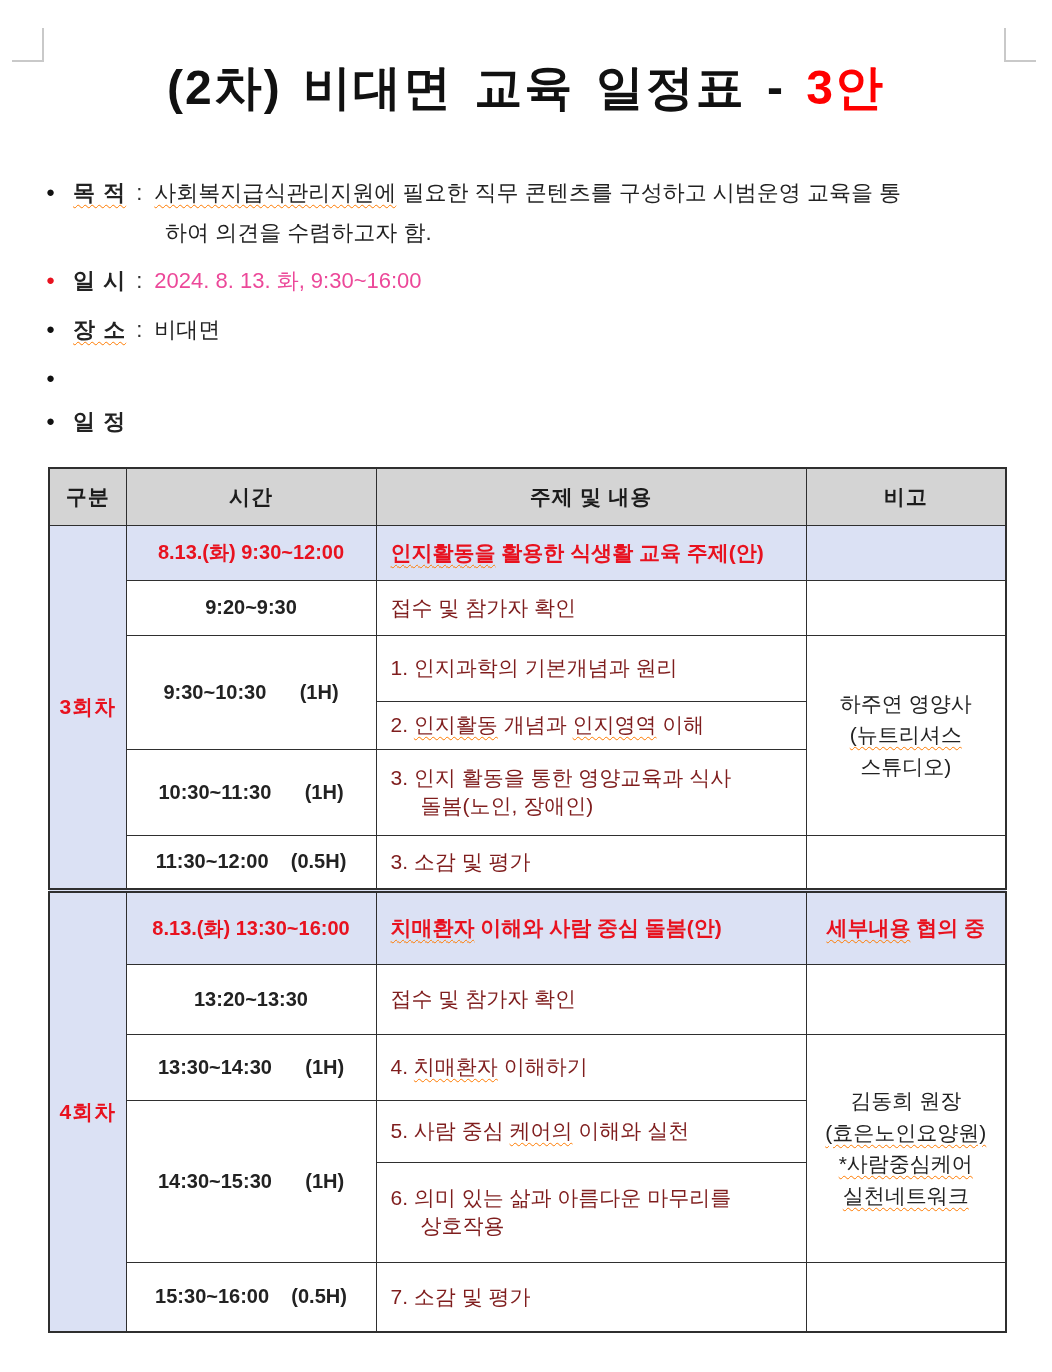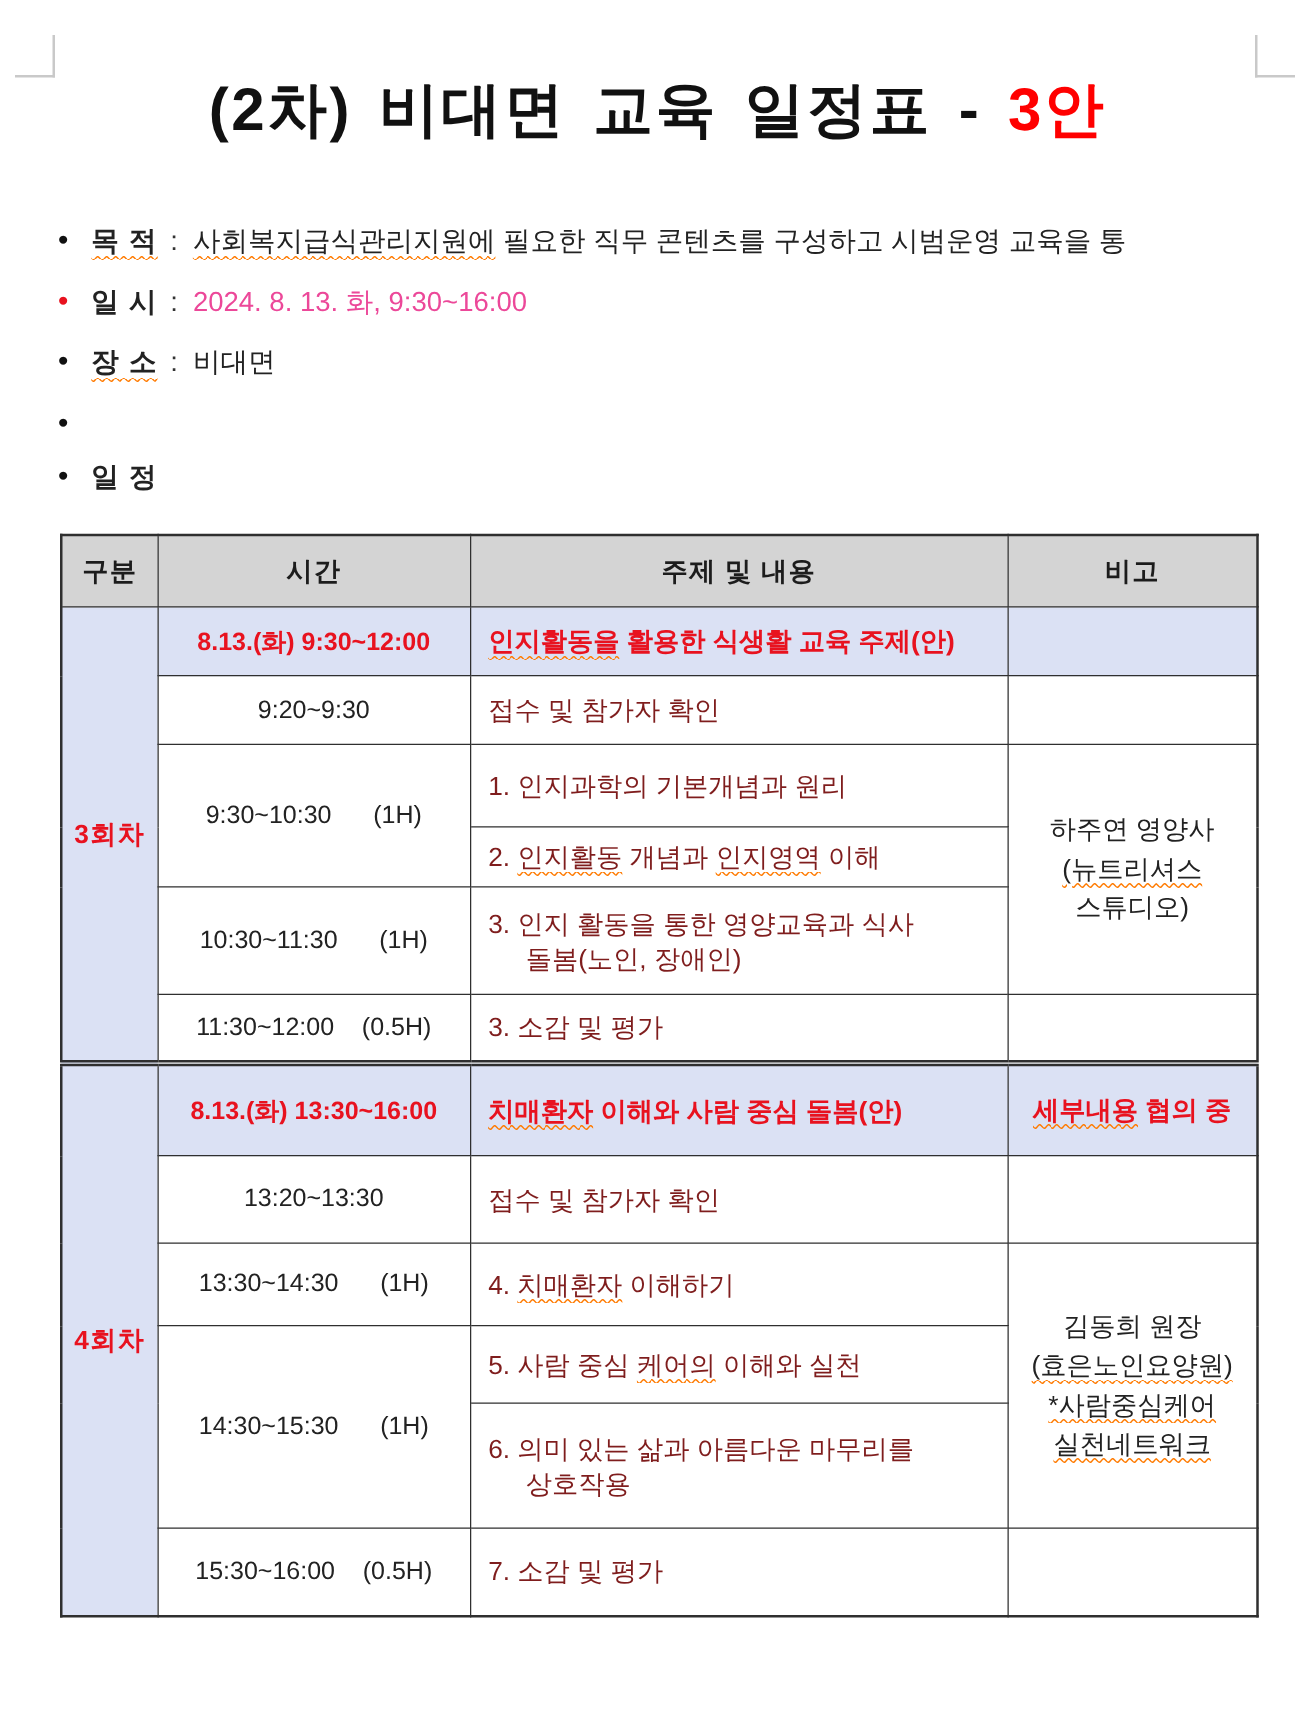--- a/index.html
+++ b/index.html
@@ -42,26 +42,26 @@
 
   
   table.sched{
     border-collapse:collapse;table-layout:fixed;
     margin:30px 0 0 48px;width:957px;
     border:2px solid #2f2f2f;
     font-size:21px;
   }
   .sched td,.sched th{border:1px solid #2f2f2f;padding:2px 4px;vertical-align:middle;}
   .sched th{
-    background:#d4d4d4;font-weight:bold;height:52px;font-size:21px;letter-spacing:1px;
+    background:#d4d4d4;font-weight:bold;height:52px;font-size:21px;letter-spacing:1px;font-family:Liberation Serif, serif;
   }
   td.round{background:#dbe1f4;text-align:center;font-weight:bold;letter-spacing:1px;}
   tr.plan td{background:#dbe1f4;color:#e8121f;font-weight:bold;}
   tr.plan td.c-time{text-align:center;}
-  td.c-time{text-align:center;white-space:pre;font-size:20px;color:#222;}
+  td.c-time{text-align:center;white-space:pre;font-size:20px;color:#222;font-weight:bold;}
   td.c-topic{text-align:left;padding-left:14px;color:#7f1d1d;}
   td.c-topic .ind{padding-left:30px;}
   td.c-remark{text-align:center;color:#222;line-height:1.5;}
   tr.plan td.c-topic{color:#e8121f;}
   tr.plan td.c-remark{color:#e8121f;font-weight:bold;}
   tr.divider td{border-top:5px double #2f2f2f;}
   
   tr.h55{height:55px;} tr.h58{height:70px;} tr.h66{height:66px;}
   tr.h48{height:48px;} tr.h62{height:62px;} tr.h74{height:74px;}
   tr.h86{height:86px;} tr.h100{height:100px;}
@@ -73,20 +73,21 @@
 <div class="corner corner-tr"></div>
 
 <div class="title"><span>(2차) 비대면 교육 일정표 - </span><span class="hl">3안</span></div>
 
 <div class="meta">
 
   <div class="meta-item">
     <span class="bullet">●</span>
     <div class="meta-text">
       <span class="meta-label wavy">목 적</span><span class="meta-colon">:</span><span class="wavy">사회복지급식관리지원에</span><span> 필요한 직무 콘텐츠를 구성하고 시범운영 교육을 통</span>
+      <div class="meta-cont">하여 의견을 수렴하고자 함.</div>
     </div>
   </div>
 
   <div class="meta-item">
     <span class="bullet red">●</span>
     <div class="meta-text">
       <span class="meta-label">일 시</span><span class="meta-colon">:</span><span class="meta-text red">2024. 8. 13. 화, 9:30~16:00</span>
     </div>
   </div>
 

